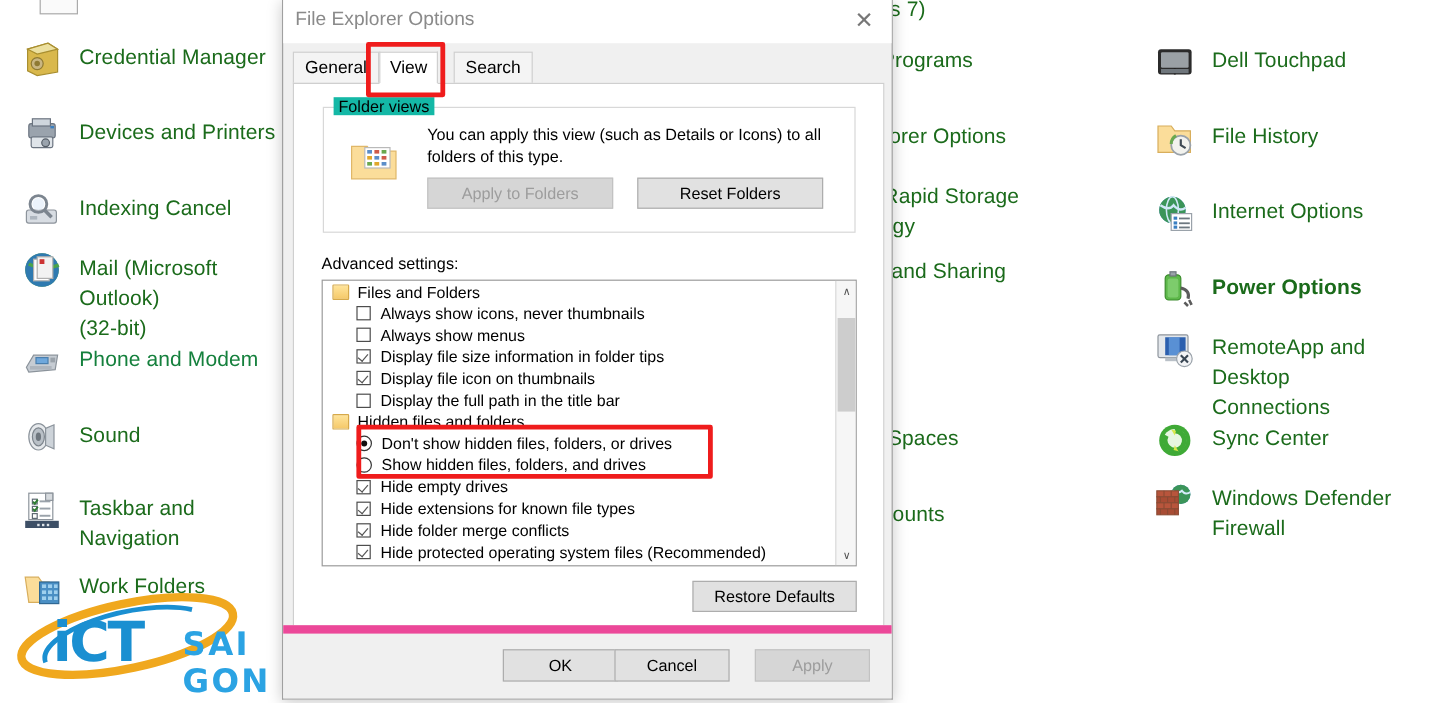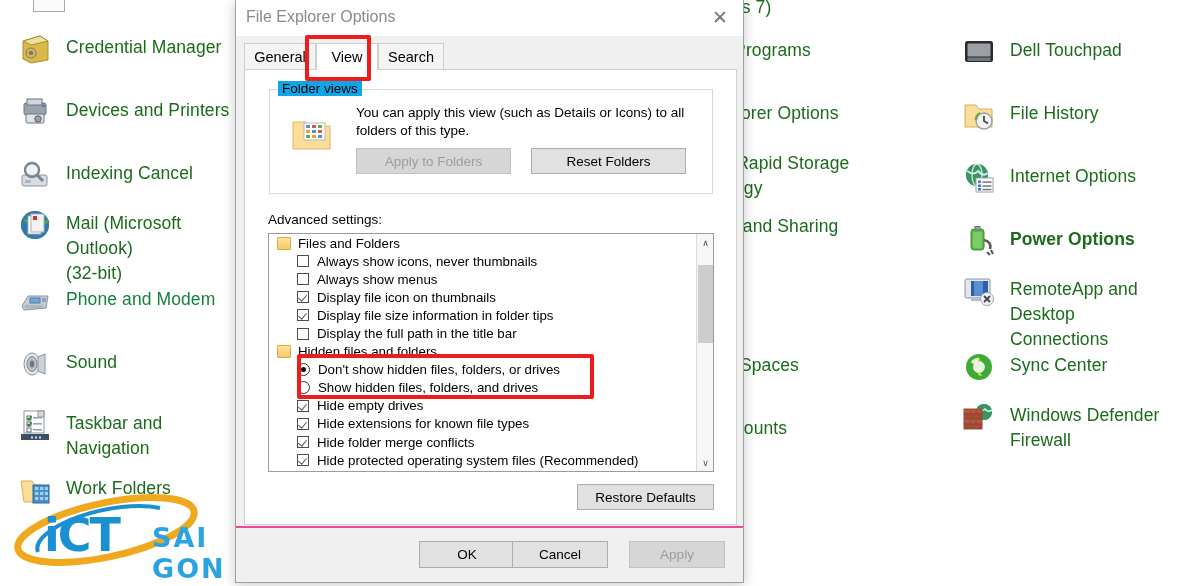--- a/index.html
+++ b/index.html
@@ -72,35 +72,35 @@
   .tab {
     position:absolute; top:0; height:27px;
     border:1px solid #cfcfcf;
     background:#f4f4f4;
     font-size:14.5px; color:#000;
     display:flex; align-items:center; justify-content:center;
     box-sizing:border-box;
   }
   .tab.active { background:#ffffff; border-bottom-color:#ffffff; z-index:2; }
   #tab-general { left:0; width:72px; }
-  #tab-view    { left:72px; width:62px; }
+  #tab-view    { left:72px; width:49px; }
   #tab-search  { left:134px; width:66px; }
 
   .tabpage {
     position:absolute; left:8px; top:69px; width:493px; height:456px;
     background:#ffffff; border:1px solid #cfcfcf; box-sizing:border-box;
   }
 
   
   .group {
     position:absolute; left:24px; top:19px; width:444px; height:105px;
     border:1px solid #d8d8d8; box-sizing:border-box;
   }
   .group-title {
-    position:absolute; left:8px; top:-9px; background:#0ea5e9; padding:0 4px;
+    position:absolute; left:8px; top:-9px; background:#14b8a6; padding:0 4px;
     font-size:13.5px; color:#000;
   }
   .fv-icon { position:absolute; left:22px; top:26px; width:40px; height:36px; }
   .fv-text {
     position:absolute; left:86px; top:14px; width:330px;
     font-size:13.5px; color:#000; line-height:18px;
   }
   .btn {
     border:1px solid #adadad; background:#e1e1e1;
     font-size:13.5px; color:#000; text-align:center;
@@ -163,21 +163,21 @@
   .vs-arrow.down { bottom:0; }
   .vs-thumb {
     position:absolute; left:1px; width:15px; top:31px; height:78px;
     background:#cdcdcd;
   }
 
   #restore-defaults { position:absolute; left:332px; top:414px; width:137px; height:26px; }
 
   .dlg-footer {
     position:absolute; left:0; bottom:0; right:0; height:54px;
-    background:#f0f0f0; border-top:2px solid #ec4899;
+    background:#f0f0f0; border-top:7px solid #ec4899;
   }
   .dlg-footer .btn { position:absolute; top:13px; height:27px; width:96px; }
   #btn-ok { left:183px; }
   #btn-cancel { left:276px; }
   #btn-apply { left:393px; }
 
   
   .redbox {
     position:absolute; border:4px solid #ef1c1c; box-sizing:border-box;
     border-radius:2px; pointer-events:none; z-index:50;
@@ -520,26 +520,26 @@
               <span>Always show icons, never thumbnails</span>
             </div>
             <div class="lb-row">
               <span class="indent"></span>
               <span class="chk"></span>
               <span>Always show menus</span>
             </div>
             <div class="lb-row">
               <span class="indent"></span>
               <span class="chk on"></span>
+              <span>Display file size information in folder tips</span>
+            </div>
+            <div class="lb-row">
+              <span class="indent"></span>
+              <span class="chk on"></span>
               <span>Display file icon on thumbnails</span>
-            </div>
-            <div class="lb-row">
-              <span class="indent"></span>
-              <span class="chk on"></span>
-              <span>Display file size information in folder tips</span>
             </div>
             <div class="lb-row">
               <span class="indent"></span>
               <span class="chk"></span>
               <span>Display the full path in the title bar</span>
             </div>
             <div class="lb-row group-row">
               <span class="folder-ico"></span>
               <span>Hidden files and folders</span>
             </div>

